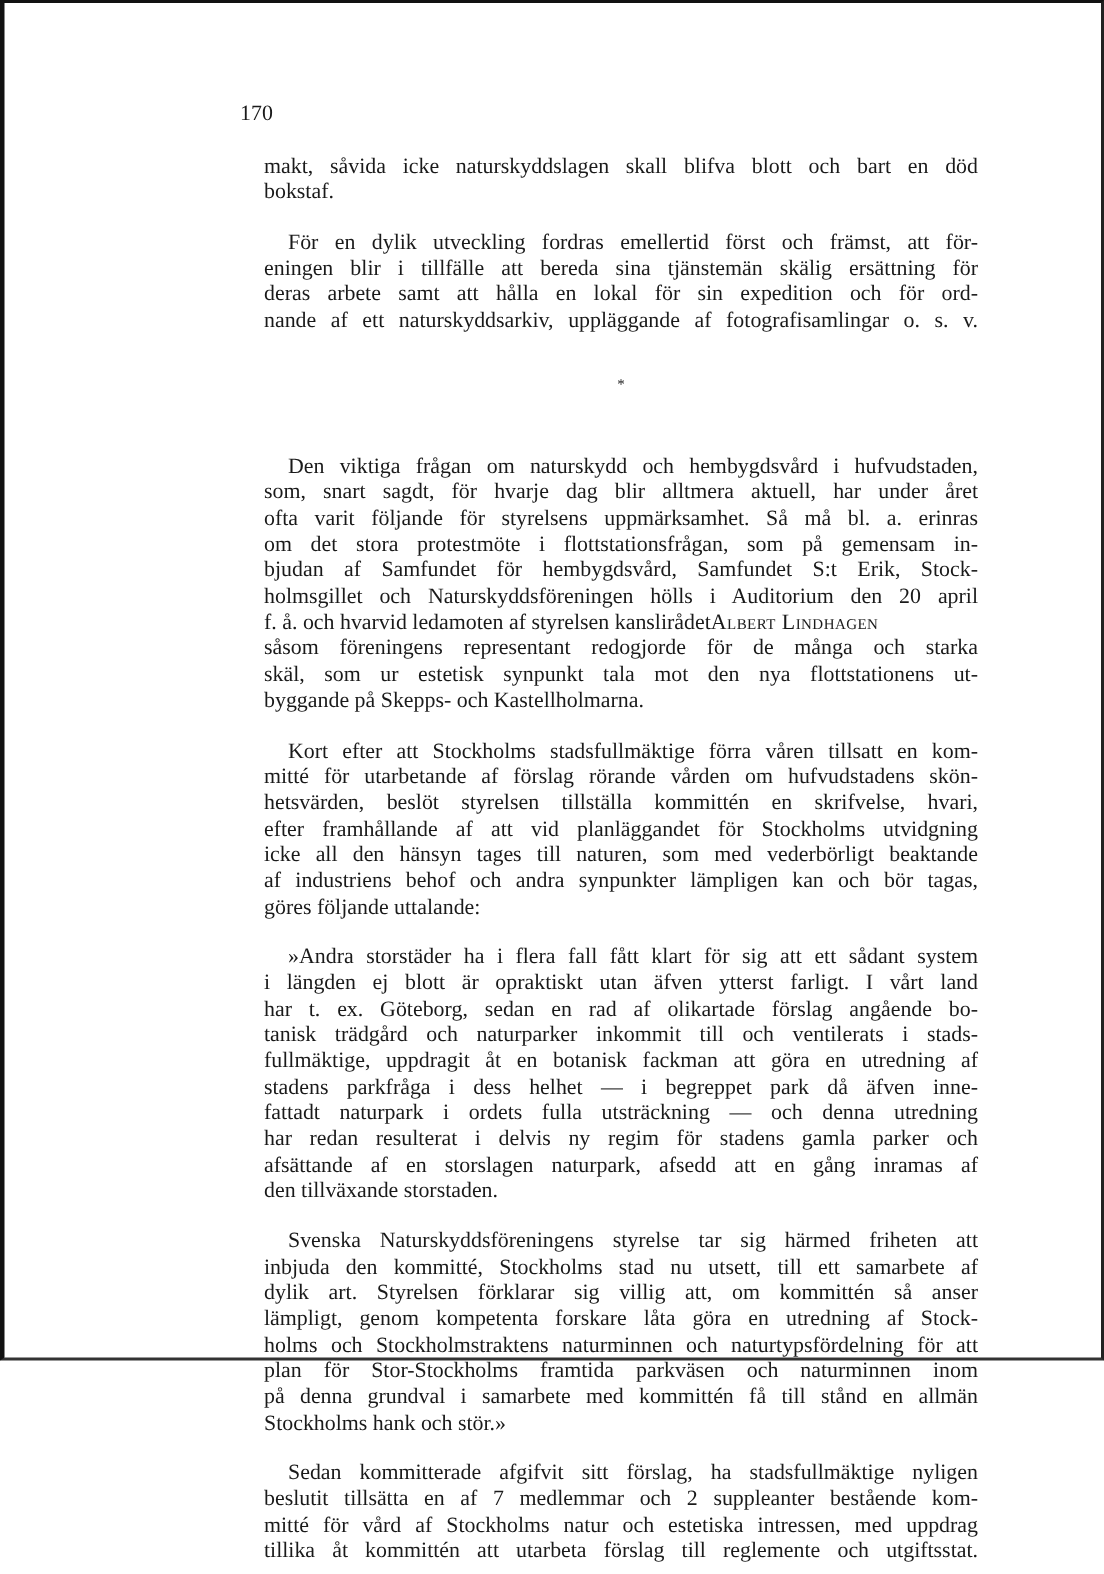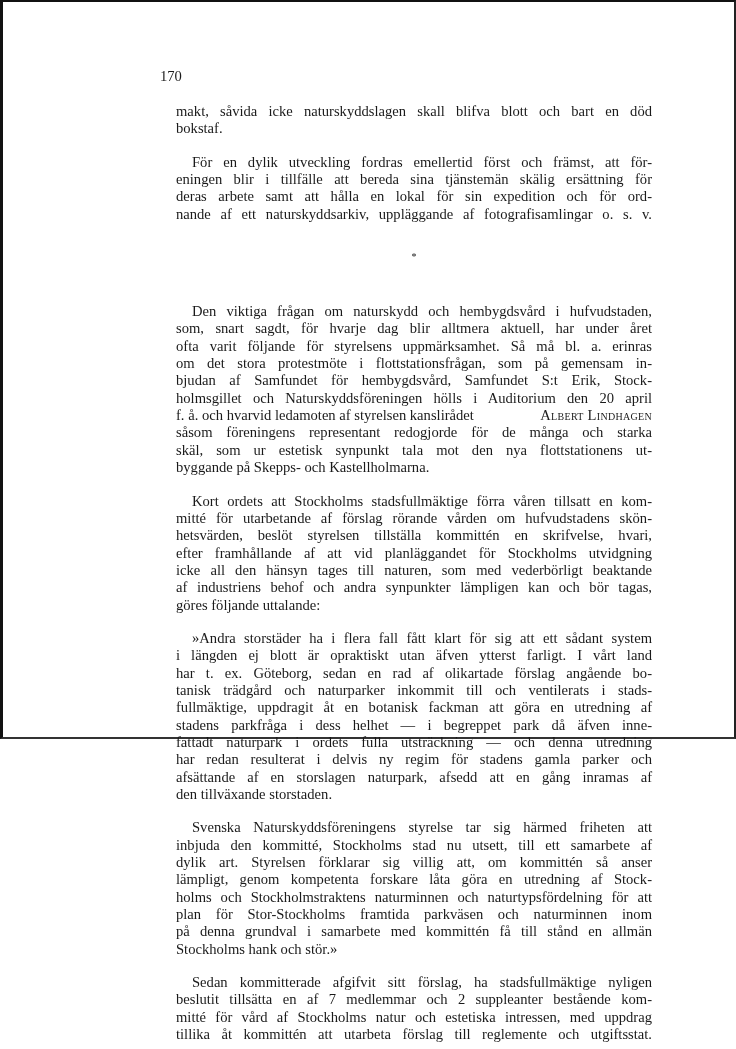--- a/index.html
+++ b/index.html
@@ -9,21 +9,21 @@
     }
     body {
       width: 736px;
       height: 1049px;
       position: relative;
       overflow: hidden;
     }
     .scan-frame {
       position: absolute;
       left: 0; top: 0;
-      width: 736px; height: 739px;
+      width: 736px; height: 907px;
       box-sizing: border-box;
       border-top: 2px solid #111;
       border-left: 3px solid #111;
       border-right: 2px solid #222;
       border-bottom: 2px solid #333;
       background: #ffffff;
       text-decoration: underline;
     }
     .page {
       position: absolute;
@@ -64,21 +64,20 @@
       font-size: 10px;
       padding-top: 8px;
       margin-bottom: 4px;
     }
     .sc {
       font-variant: small-caps;
       letter-spacing: 0.3px;
     }
     .just {
       display: flex;
-      justify-content: space-between;
       white-space: nowrap;
     }
   </style>
 </head>
 <body>
 
 <div class="scan-frame">
   <div class="page">
     <div class="page-number">170</div>
 
@@ -106,21 +105,21 @@
       <span class="just">
         <span>f. å. och hvarvid ledamoten af styrelsen kanslirådet</span>
         <span class="sc">Albert Lindhagen</span>
       </span>
       <span class="line">såsom föreningens representant redogjorde för de många och starka</span>
       <span class="line">skäl, som ur estetisk synpunkt tala mot den nya flottstationens ut-</span>
       <span class="line last">byggande på Skepps- och Kastellholmarna.</span>
     </div>
 
     <div class="para">
-      <span class="line indent">Kort ordets att Stockholms stadsfullmäktige förra våren tillsatt en kom-</span>
+      <span class="line indent">Kort efter att Stockholms stadsfullmäktige förra våren tillsatt en kom-</span>
       <span class="line">mitté för utarbetande af förslag rörande vården om hufvudstadens skön-</span>
       <span class="line">hetsvärden, beslöt styrelsen tillställa kommittén en skrifvelse, hvari,</span>
       <span class="line">efter framhållande af att vid planläggandet för Stockholms utvidgning</span>
       <span class="line">icke all den hänsyn tages till naturen, som med vederbörligt beaktande</span>
       <span class="line">af industriens behof och andra synpunkter lämpligen kan och bör tagas,</span>
       <span class="line last">göres följande uttalande:</span>
     </div>
 
     <div class="para">
       <span class="line indent">»Andra storstäder ha i flera fall fått klart för sig att ett sådant system</span>

